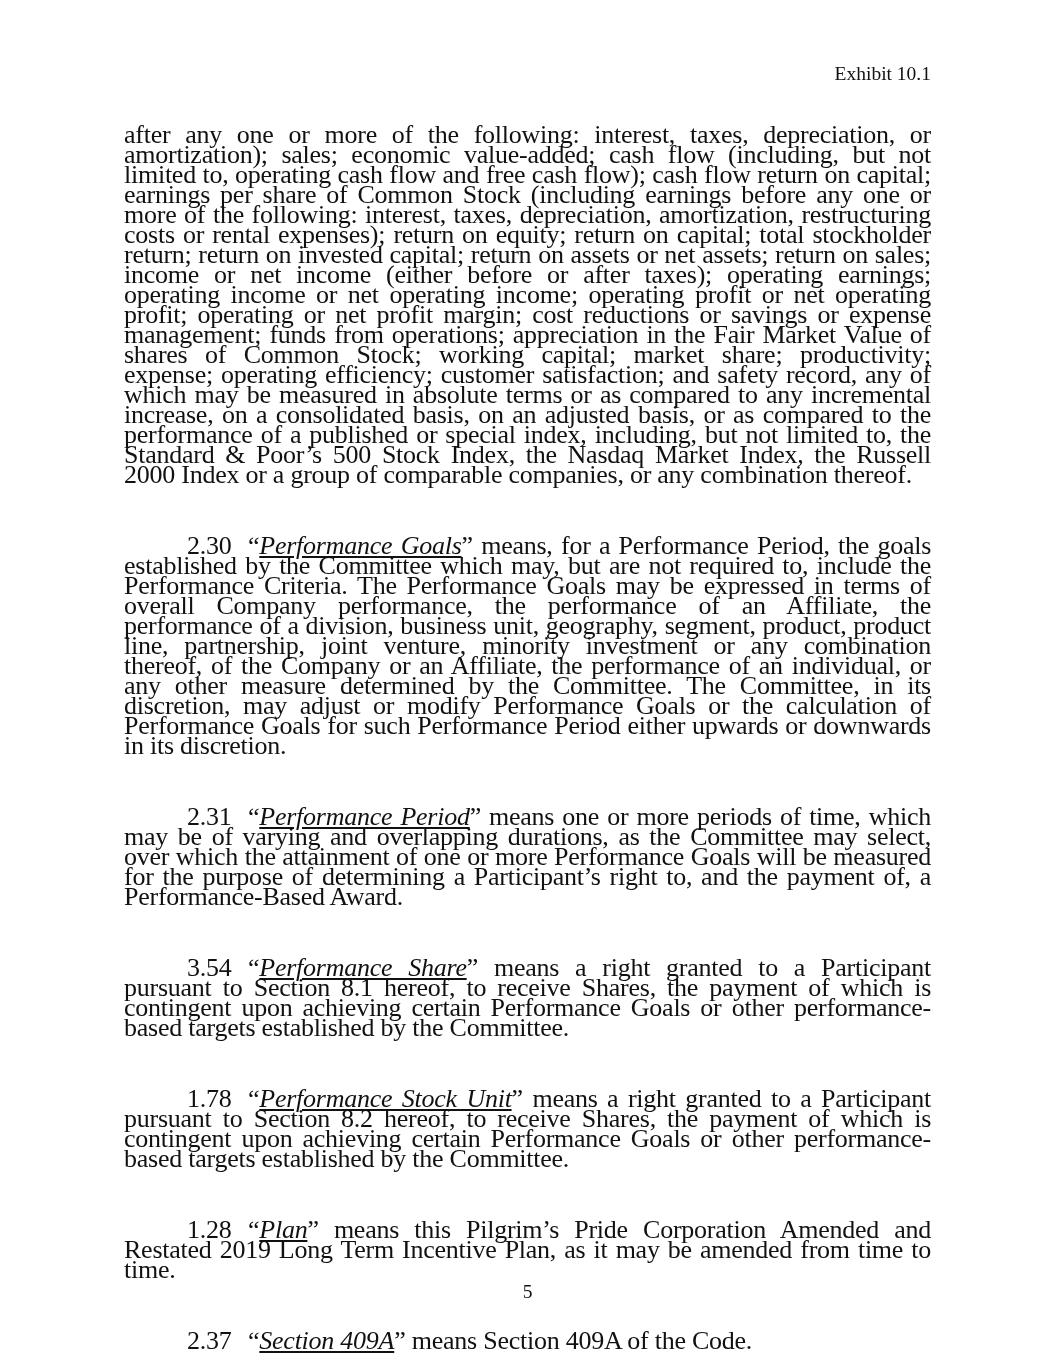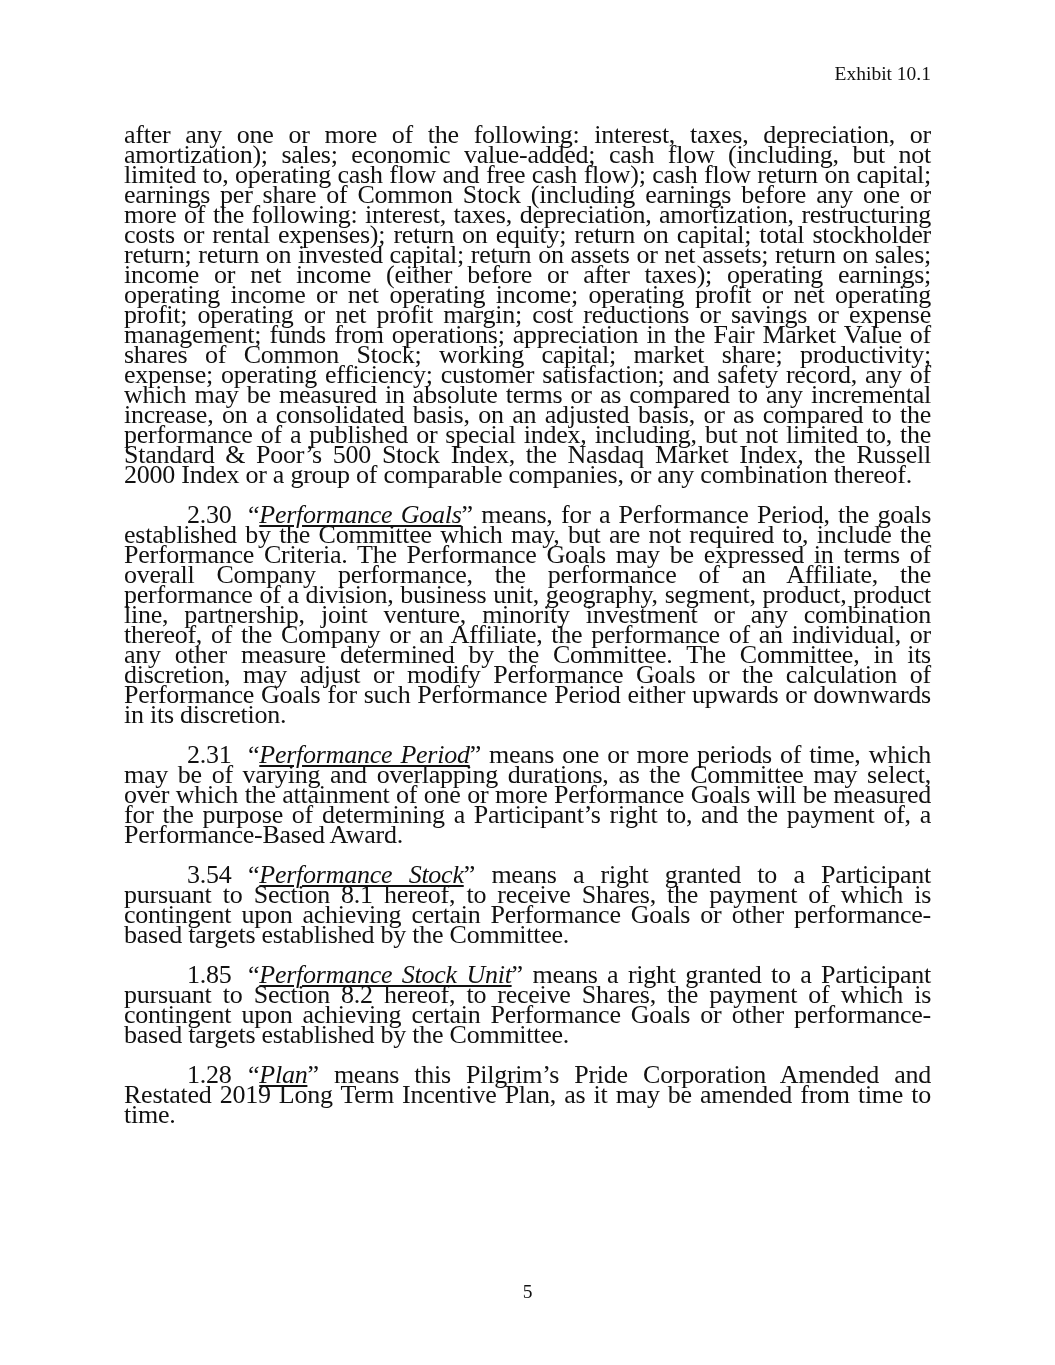--- a/index.html
+++ b/index.html
@@ -13,21 +13,21 @@
     position: absolute; right: 124px; top: 62px;
     font-size: 19.5px; line-height: 24px;
   }
   .body {
     position: absolute; left: 124px; top: 125px; width: 807px;
     font-size: 26px; line-height: 20px; text-align: justify;
     letter-spacing: -0.25px;
   }
   .para { margin: 0 0 20px 0; text-align: justify; }
   .para.cont { margin-bottom: 20px; }
-  .para .sec-num { display: inline-block; margin-left: 63px; width: 61px; }
+  .para .sec-num { display: inline-block; margin-left: 63px; width: 61px; margin-top: 31px; }
   .term { text-decoration: underline; text-underline-offset: 2px; font-style: italic; }
   .page-number {
     position: absolute; left: 0; width: 1055px; top: 1280px;
     text-align: center; font-size: 19.5px; line-height: 24px;
   }
 </style>
 </head>
 <body>
 
 <div class="page">
@@ -35,26 +35,27 @@
   <div class="exhibit">Exhibit 10.1</div>
 
   <div class="body">
 
     <p class="para cont">after any one or more of the following:  interest, taxes, depreciation, or amortization); sales; economic value-added; cash flow (including, but not limited to, operating cash flow and free cash flow); cash flow return on capital; earnings per share of Common Stock (including earnings before any one or more of the following:  interest, taxes, depreciation, amortization, restructuring costs or rental expenses); return on equity; return on capital; total stockholder return; return on invested capital; return on assets or net assets; return on sales; income or net income (either before or after taxes); operating earnings; operating income or net operating income; operating profit or net operating profit; operating or net profit margin; cost reductions or savings or expense management; funds from operations; appreciation in the Fair Market Value of shares of Common Stock; working capital; market share; productivity; expense; operating efficiency; customer satisfaction; and safety record, any of which may be measured in absolute terms or as compared to any incremental increase, on a consolidated basis, on an adjusted basis, or as compared to the performance of a published or special index, including, but not limited to, the Standard &amp; Poor’s 500 Stock Index, the Nasdaq Market Index, the Russell 2000 Index or a group of comparable companies, or any combination thereof.</p>
 
     <p class="para"><span class="sec-num">2.30</span><span>“</span><span class="term">Performance Goals</span><span>”</span><span> means, for a Performance Period, the goals established by the Committee which may, but are not required to, include the Performance Criteria.  The Performance Goals may be expressed in terms of overall Company performance, the performance of an Affiliate, the performance of a division, business unit, geography, segment, product, product line, partnership, joint venture, minority investment or any combination thereof, of the Company or an Affiliate, the performance of an individual, or any other measure determined by the Committee. The Committee, in its discretion, may adjust or modify Performance Goals or the calculation of Performance Goals for such Performance Period either upwards or downwards in its discretion.</span></p>
 
     <p class="para"><span class="sec-num">2.31</span><span>“</span><span class="term">Performance Period</span><span>”</span><span> means one or more periods of time, which may be of varying and overlapping durations, as the Committee may select, over which the attainment of one or more Performance Goals will be measured for the purpose of determining a Participant’s right to, and the payment of, a Performance-Based Award.</span></p>
 
-    <p class="para"><span class="sec-num">3.54</span><span>“</span><span class="term">Performance Stock</span><span>”</span><span> means a right granted to a Participant pursuant to Section 8.1 hereof, to receive Shares, the payment of which is contingent upon achieving certain Performance Goals or other performance-based targets established by the Committee.</span></p>
+    <p class="para"><span class="sec-num">3.54</span><span>“</span><span class="term">Performance Share</span><span>”</span><span> means a right granted to a Participant pursuant to Section 8.1 hereof, to receive Shares, the payment of which is contingent upon achieving certain Performance Goals or other performance-based targets established by the Committee.</span></p>
 
-    <p class="para"><span class="sec-num">1.85</span><span>“</span><span class="term">Performance Stock Unit</span><span>”</span><span> means a right granted to a Participant pursuant to Section 8.2 hereof, to receive Shares, the payment of which is contingent upon achieving certain Performance Goals or other performance-based targets established by the Committee.</span></p>
+    <p class="para"><span class="sec-num">1.78</span><span>“</span><span class="term">Performance Stock Unit</span><span>”</span><span> means a right granted to a Participant pursuant to Section 8.2 hereof, to receive Shares, the payment of which is contingent upon achieving certain Performance Goals or other performance-based targets established by the Committee.</span></p>
 
     <p class="para"><span class="sec-num">1.28</span><span>“</span><span class="term">Plan</span><span>”</span><span> means this Pilgrim’s Pride Corporation Amended and Restated 2019 Long Term Incentive Plan, as it may be amended from time to time.</span></p>
 
 
 
+    <p class="para"><span class="sec-num">2.37</span><span>“</span><span class="term">Section 409A</span><span>”</span><span> means Section 409A of the Code.</span></p>
 
   </div>
 
   <div class="page-number">5</div>
 
 </div>
 
 </body></html>

